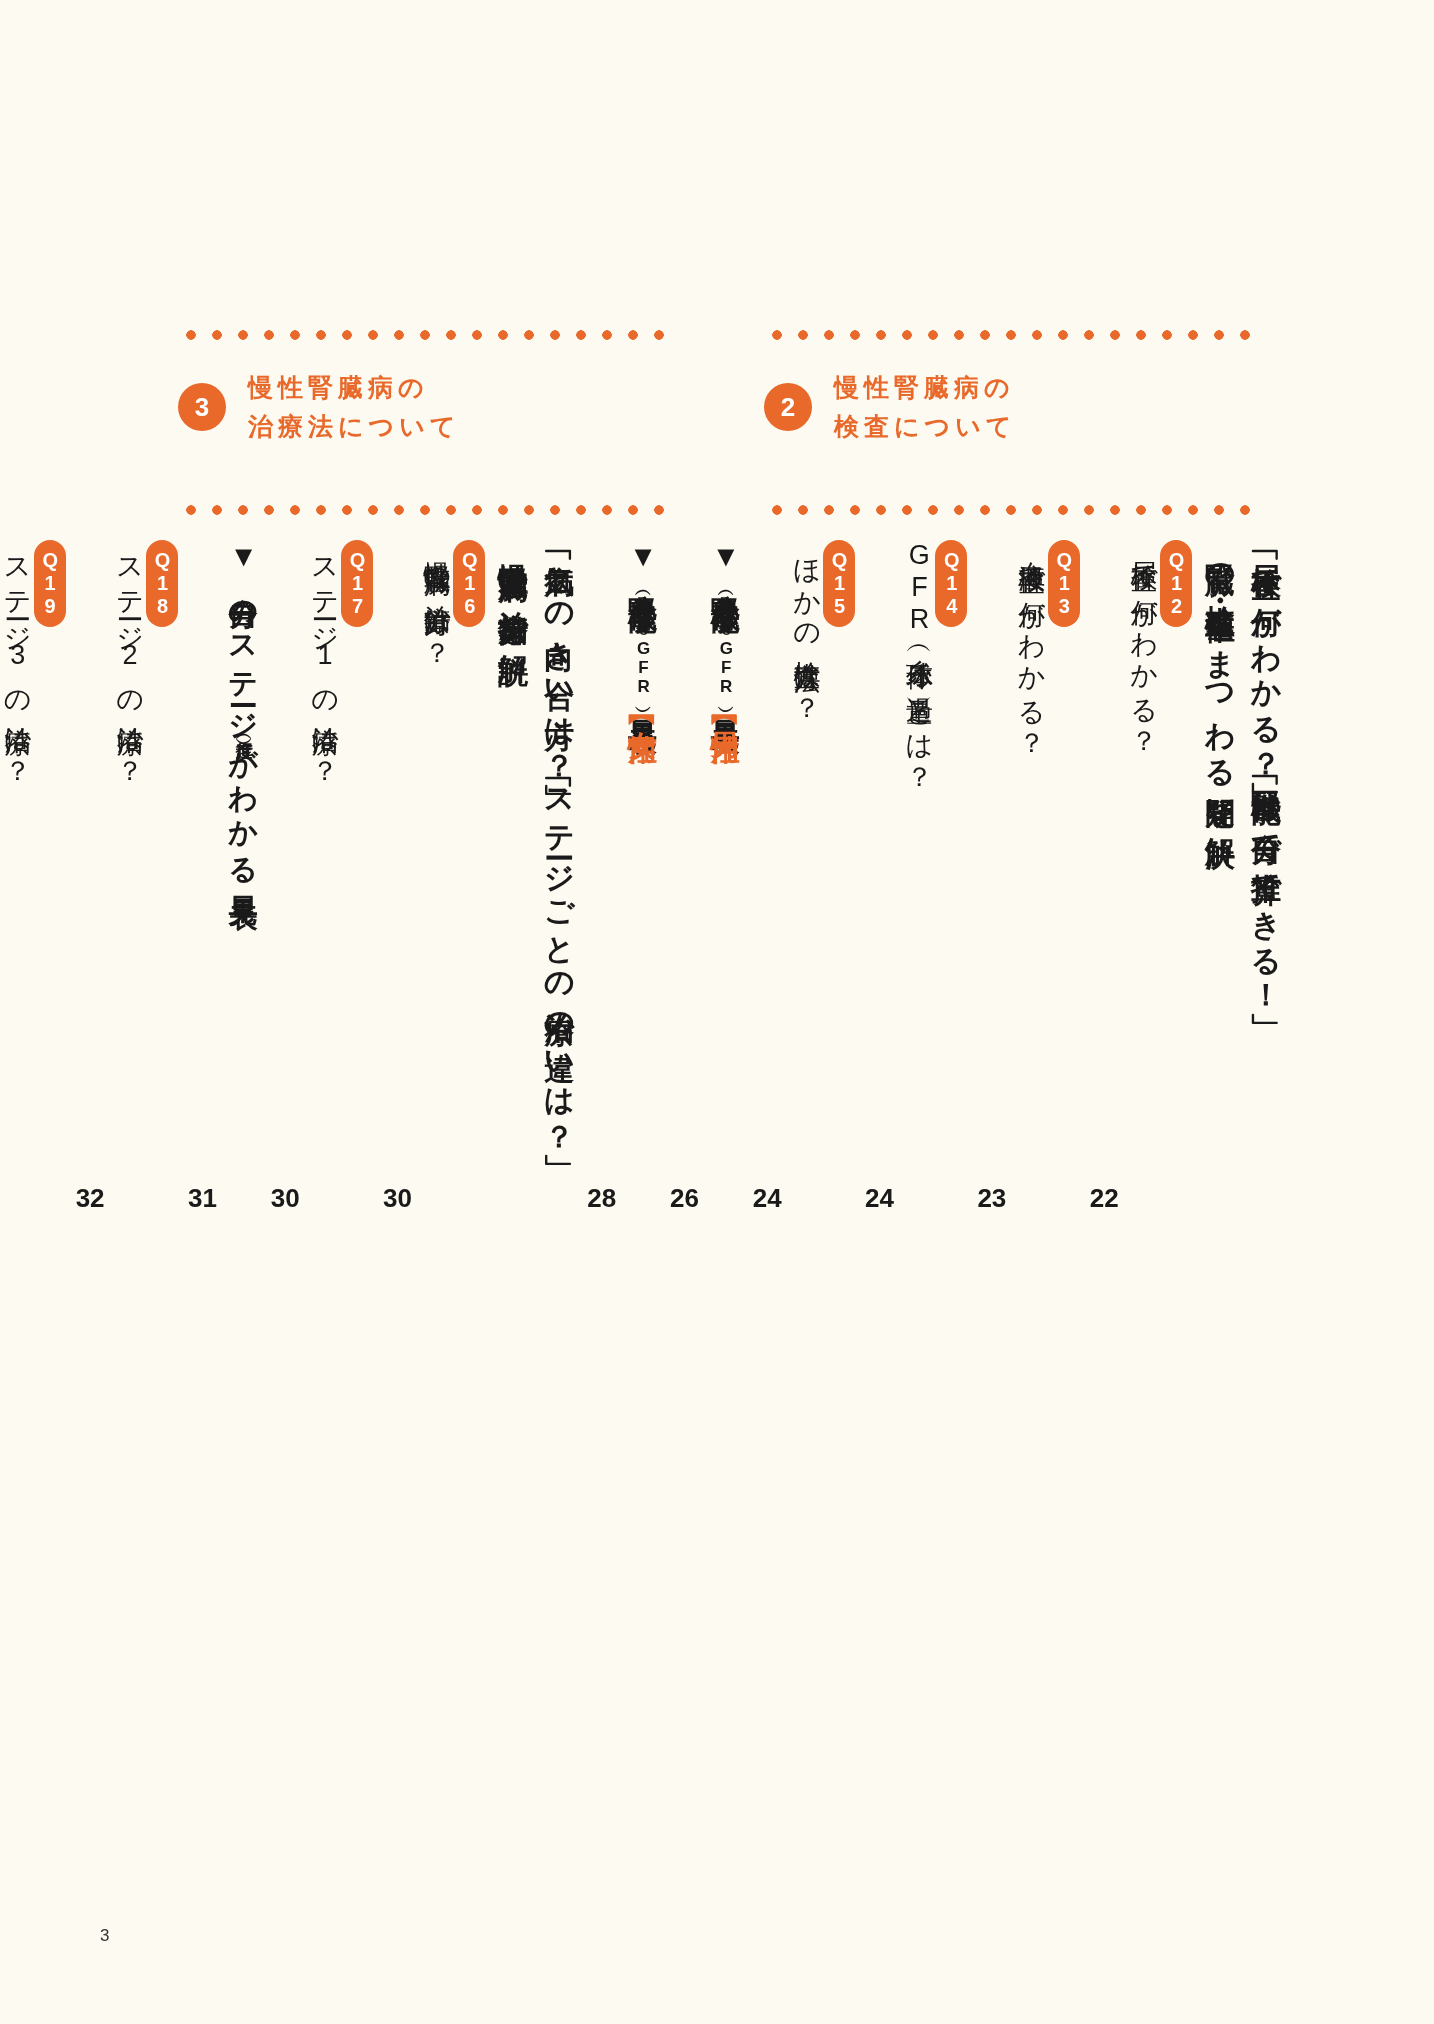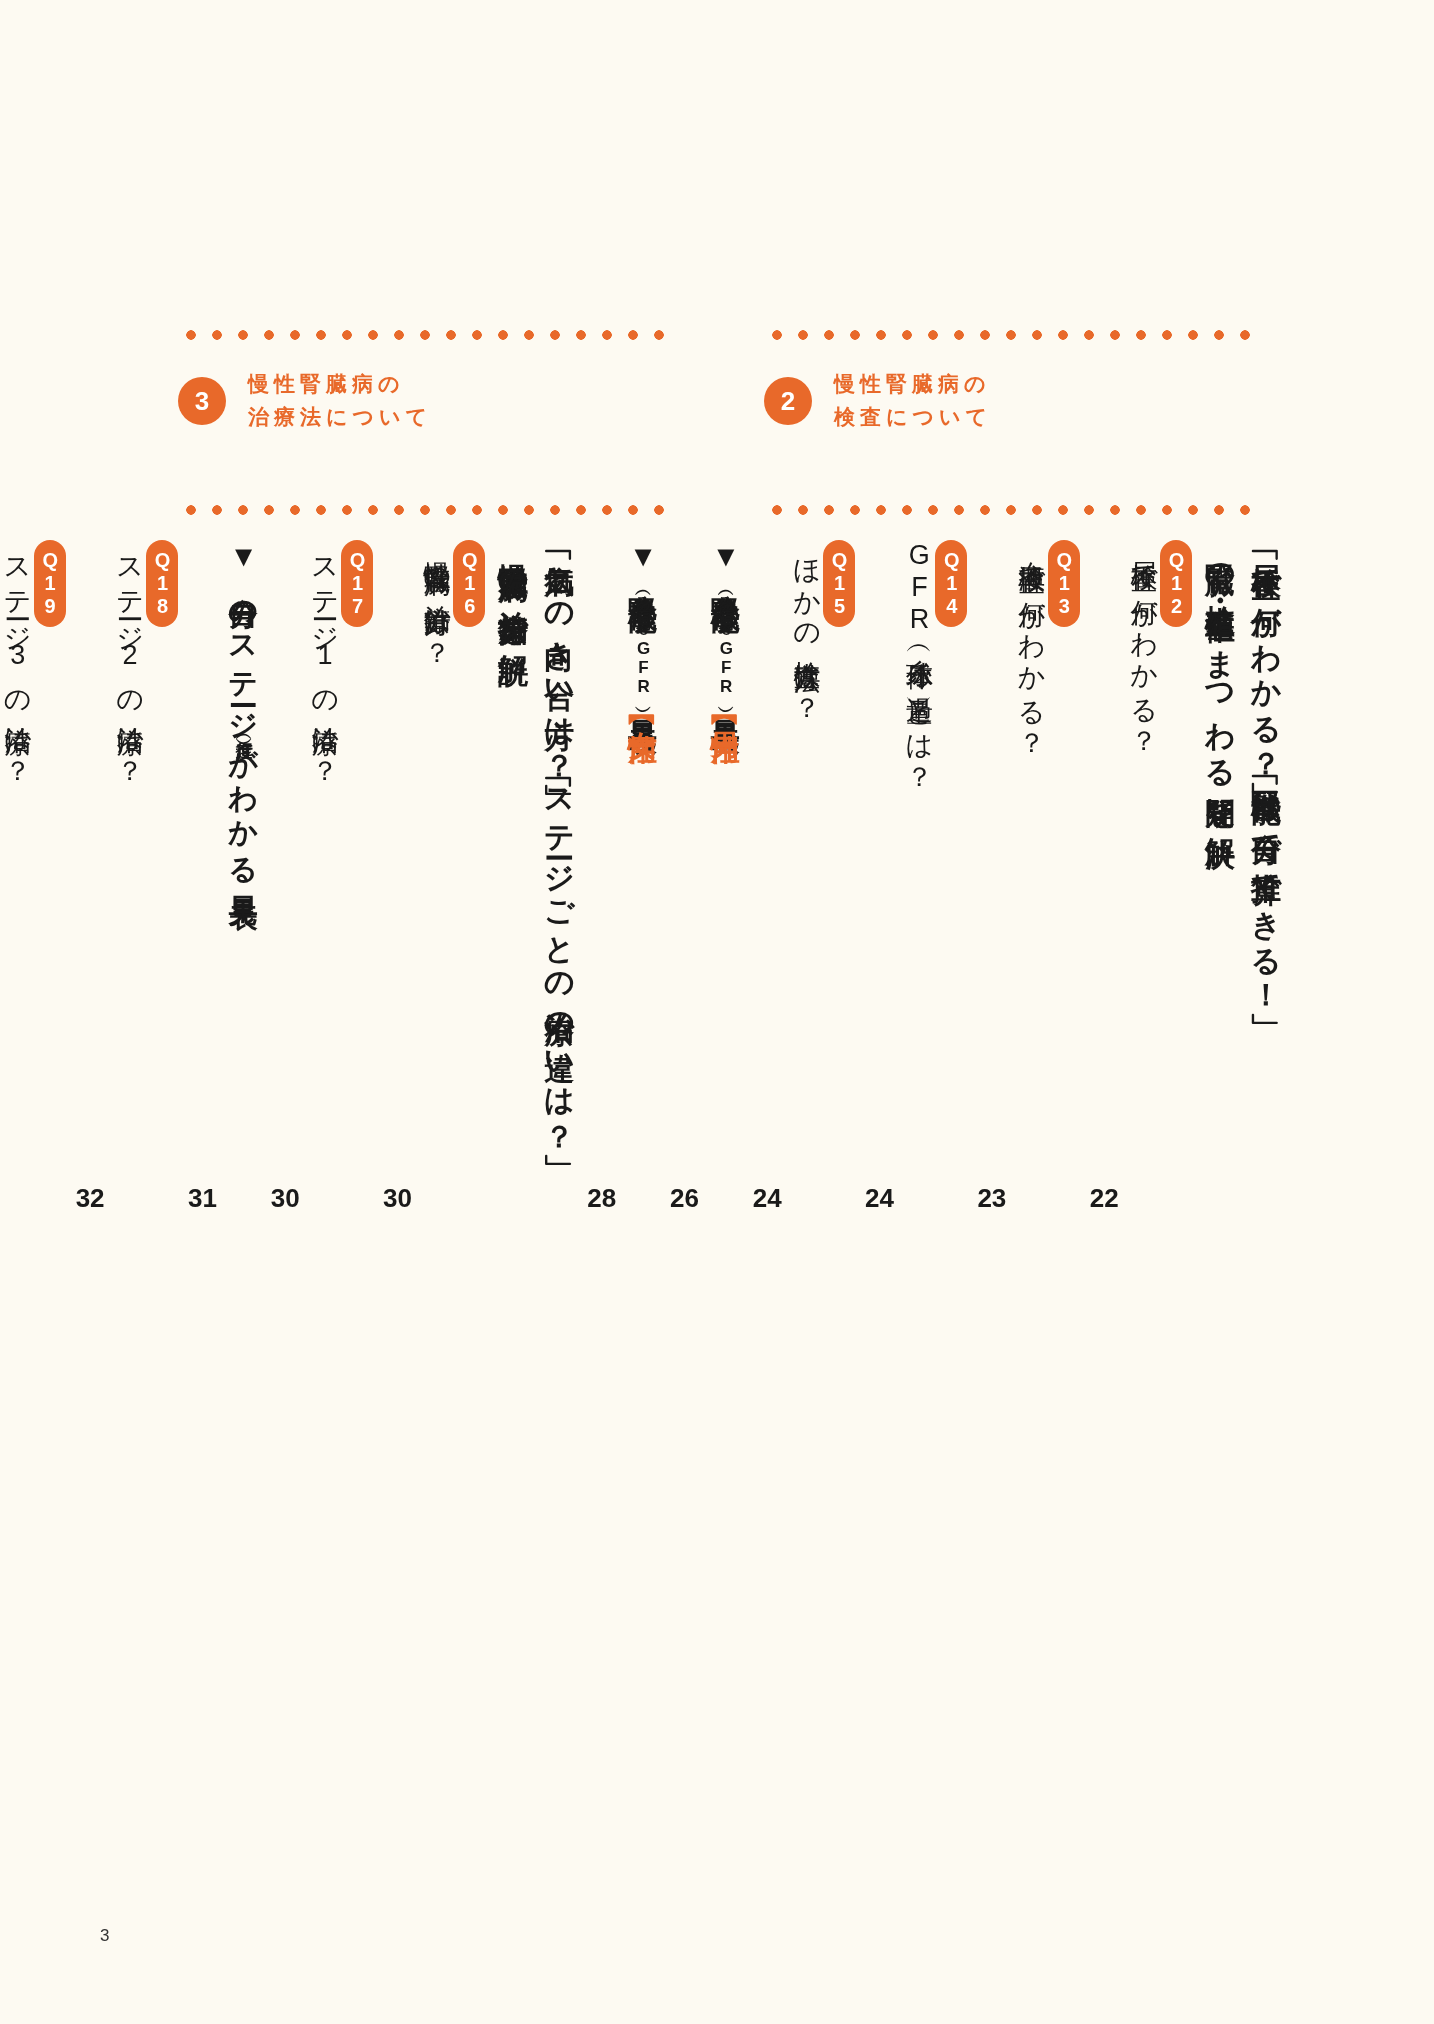--- a/index.html
+++ b/index.html
@@ -60,21 +60,21 @@
     color: #ffffff;
     font-size: 26px;
     font-weight: bold;
     display: flex;
     align-items: center;
     justify-content: center;
     line-height: 1;
   }
   .chapter-title {
     color: #e8692a;
-    font-size: 21px;
+    font-size: 25px;
     font-weight: bold;
     line-height: 1.55;
     letter-spacing: 5px;
     white-space: pre-line;
   }
 
   
   .toc {
     position: absolute;
     top: 540px;

